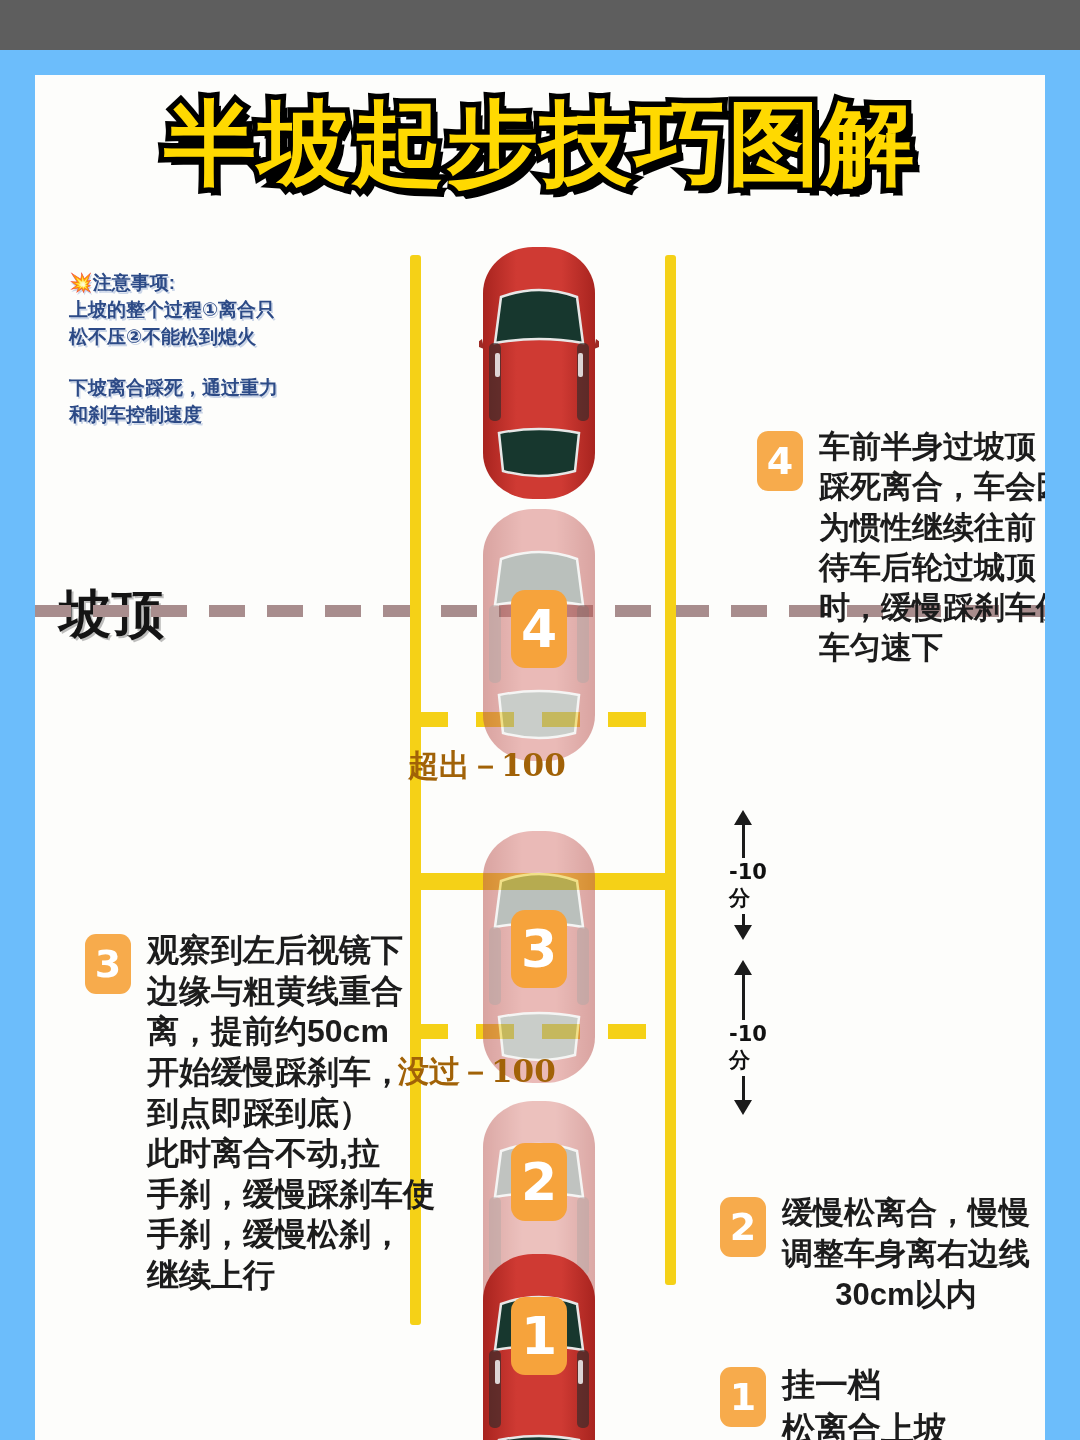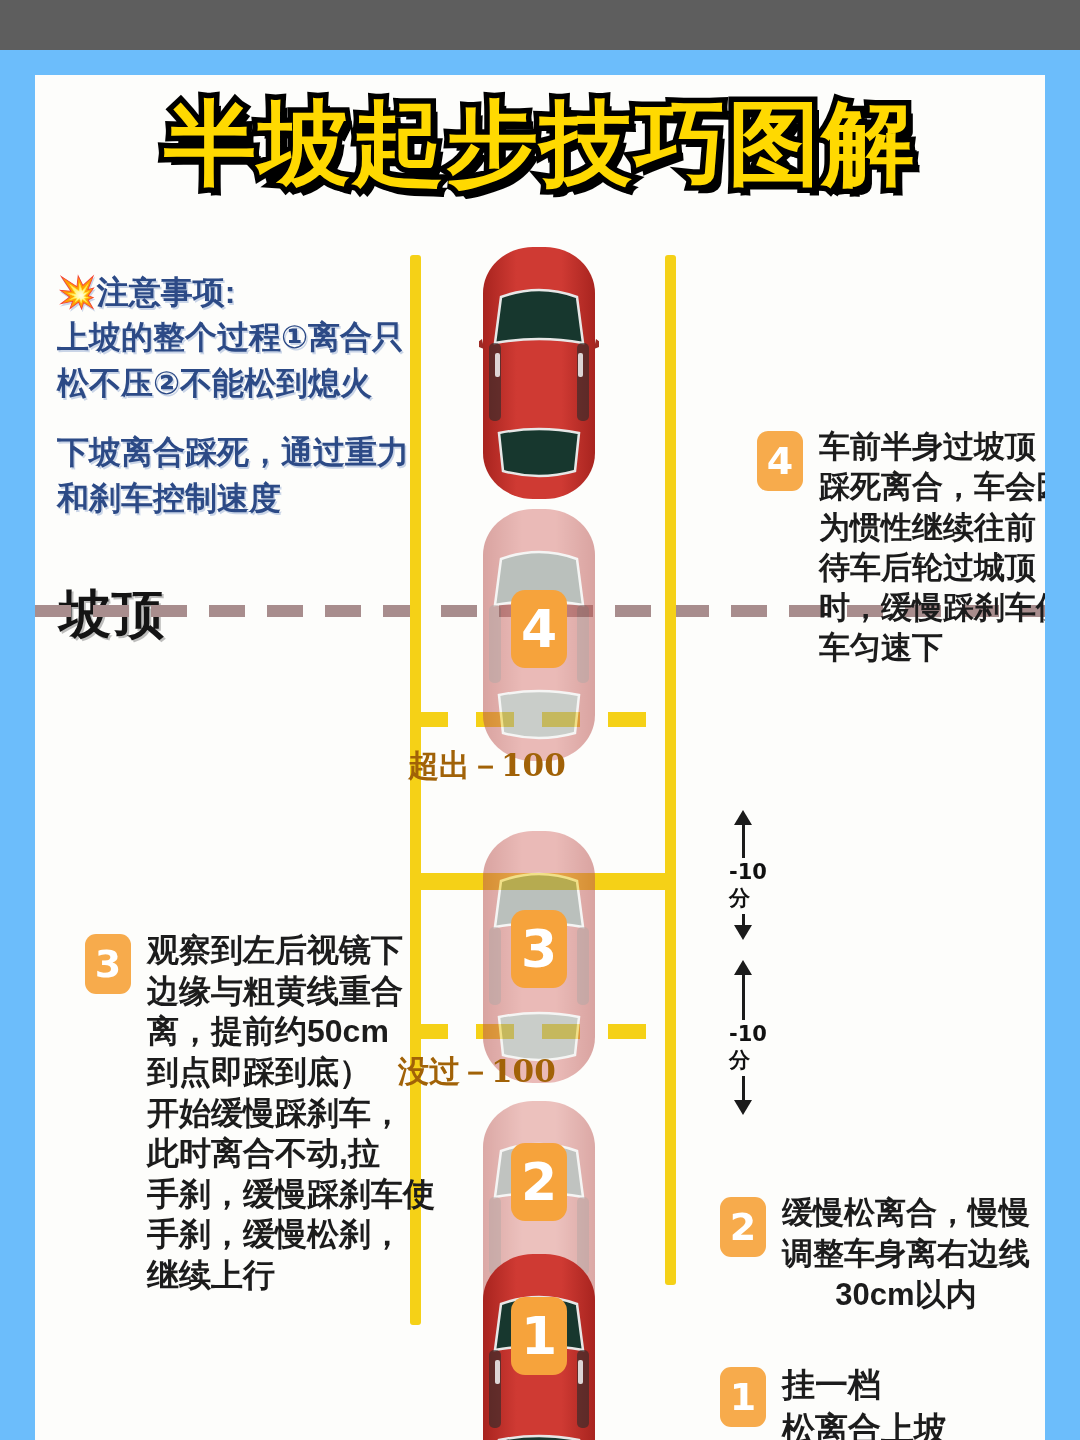--- a/index.html
+++ b/index.html
@@ -22,22 +22,22 @@
     font-size:92px;line-height:1;font-weight:bold;
     color:#ffd900;
     letter-spacing:2px;
     -webkit-text-stroke:11px #000;
     paint-order:stroke fill;
     text-shadow:7px 8px 0 #000;
     white-space:nowrap;
   }
 
   
-  .notes{position:absolute;left:22px;top:195px;width:350px;color:#2c4a86;
-         font-size:32px;line-height:1.42;font-weight:bold;
+  .notes{position:absolute;left:34px;top:195px;width:350px;color:#2c4a86;
+         font-size:19px;line-height:1.42;font-weight:bold;
          text-shadow:1.5px 1.5px 0 rgba(160,180,215,.55);}
   .notes .ln{white-space:nowrap;}
   .boom{color:#e8612c;}
   .notes .gap{height:24px;}
 
   
   .potop{position:absolute;left:24px;top:505px;font-size:52px;font-weight:bold;color:#141414;
          letter-spacing:1px;text-shadow:2px 2px 0 rgba(0,0,0,.25);}
 
   
@@ -260,22 +260,22 @@
         <div class="ln">车匀速下</div>
       </div>
     </div>
 
     <div class="step" id="step3">
       <div class="badge">3</div>
       <div class="steptxt">
         <div class="ln">观察到左后视镜下</div>
         <div class="ln">边缘与粗黄线重合</div>
         <div class="ln">离，提前约50cm</div>
+        <div class="ln">开始缓慢踩刹车，</div>
         <div class="ln">到点即踩到底）</div>
-        <div class="ln">开始缓慢踩刹车，</div>
         <div class="ln">此时离合不动,拉</div>
         <div class="ln">手刹，缓慢踩刹车使</div>
         <div class="ln">手刹，缓慢松刹，</div>
         <div class="ln">继续上行</div>
       </div>
     </div>
 
     <div class="step" id="step2">
       <div class="badge">2</div>
       <div class="steptxt">

